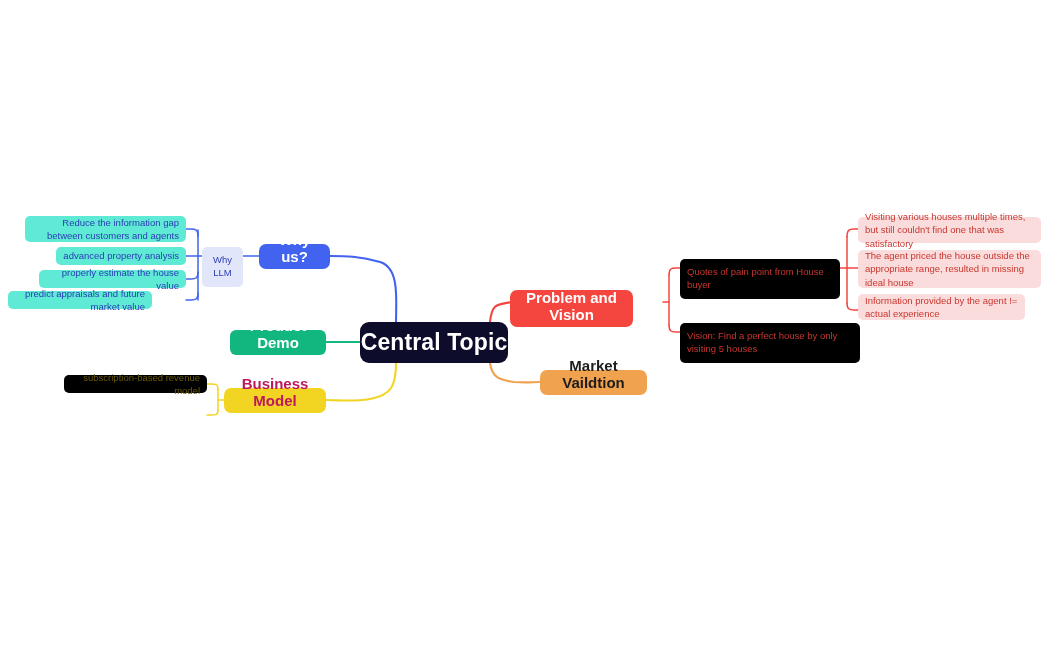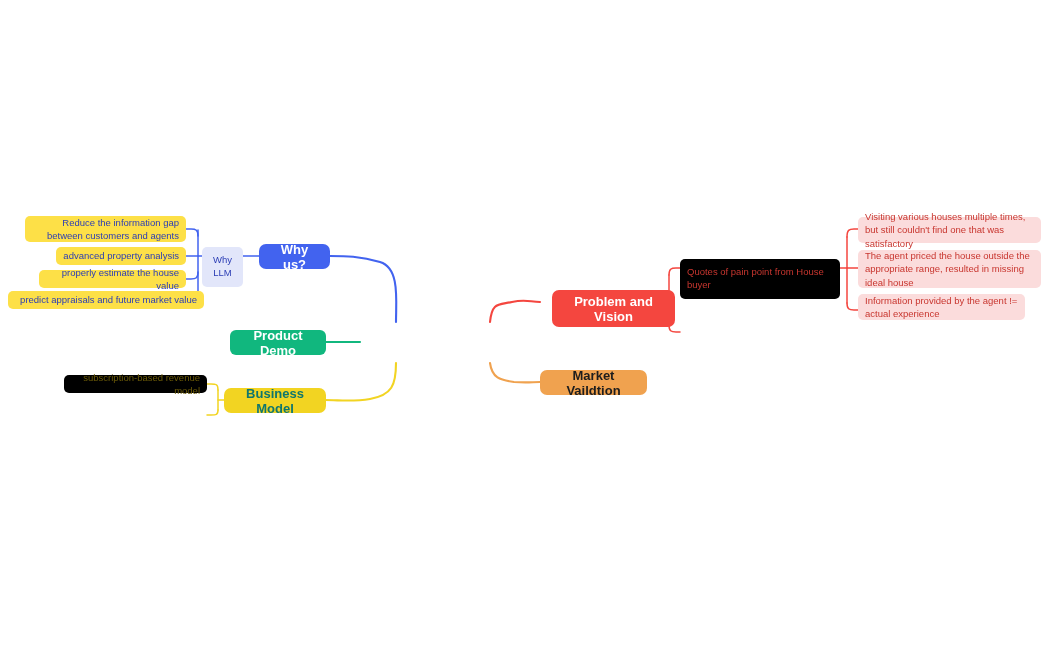--- a/index.html
+++ b/index.html
@@ -49,29 +49,30 @@
     font-size: 23px;
     font-weight: 700;
     letter-spacing: 0.1px;
     justify-content: center;
     text-align: center;
   }
 
   
   .branch {
     border-radius: 7px;
-    font-size: 13px;
+    font-size: 15px;
     font-weight: 700;
     justify-content: center;
     text-align: center;
     padding: 4px 10px;
+    align-items: flex-end;
   }
   .branch-blue   { background: #4263ef; color: #ffffff; }
   .branch-green  { background: #11b77e; color: #ffffff; border-radius: 6px; }
-  .branch-yellow { background: #f2d422; color: #0f766e; }
+  .branch-yellow { background: #f2d422; color: #be185d; }
   .branch-red    { background: #f4463f; color: #ffffff; }
   .branch-orange { background: #f0a24f; color: #1d1d1d; }
 
   
   .sub {
     border-radius: 5px;
     font-size: 9.5px;
     font-weight: 400;
     padding: 20px 7px;
     line-height: 1.35;
@@ -80,21 +81,21 @@
   .sub-red  { background: #000000; color: #c8362f; }
 
   
   .leaf {
     border-radius: 5px;
     font-size: 9.5px;
     font-weight: 400;
     padding: 4px 7px;
     line-height: 1.38;
   }
-  .leaf-blue   { background: #fde047; color: #2b3db5; text-align: right; }
+  .leaf-blue   { background: #5eead4; color: #2b3db5; text-align: right; }
   .leaf-yellow { background: #000000; color: #6b5a07; }
   .leaf-red    { background: #fbdcdc; color: #c8362f; }
 </style>
 </head>
 <body>
 
 <div id="canvas">
 
   <svg id="edges" viewBox="0 0 1049 650" xmlns="http://www.w3.org/2000/svg">
 
@@ -127,20 +128,23 @@
     <path d="M 669 275 C 669 269, 671 268, 676 268 L 680 268" fill="none" stroke="#f4463f" stroke-width="1.5" stroke-linecap="round"></path>
     <path d="M 669 325 C 669 331, 671 332, 676 332 L 680 332" fill="none" stroke="#f4463f" stroke-width="1.5" stroke-linecap="round"></path>
 
     <path d="M 840 268 L 847 268" fill="none" stroke="#f4463f" stroke-width="1.5" stroke-linecap="round"></path>
     <path d="M 847 237 L 847 303" fill="none" stroke="#f4463f" stroke-width="1.5" stroke-linecap="round"></path>
     <path d="M 847 237 C 847 230, 849 229, 854 229 L 858 229" fill="none" stroke="#f4463f" stroke-width="1.5" stroke-linecap="round"></path>
     <path d="M 847 268 L 858 268" fill="none" stroke="#f4463f" stroke-width="1.5" stroke-linecap="round"></path>
     <path d="M 847 303 C 847 309, 849 310, 854 310 L 858 310" fill="none" stroke="#f4463f" stroke-width="1.5" stroke-linecap="round"></path>
   </svg>
 
+  <div class="node central" style="left:360px; top:322px; width:148px; height:41px;">
+    <span class="node-text">Central Topic</span>
+  </div>
 
   <div class="node branch branch-blue" style="left:259px; top:244px; width:71px; height:25px;">
     <span class="node-text">Why us?</span>
   </div>
 
   <div class="node sub sub-blue" style="left:202px; top:247px; width:41px; height:18px; justify-content:center; text-align:center;">
     <span class="node-text">Why LLM</span>
   </div>
 
   <div class="node leaf leaf-blue" style="left:25px; top:216px; width:161px; height:26px;">
@@ -148,45 +152,48 @@
   </div>
 
   <div class="node leaf leaf-blue" style="left:56px; top:247px; width:130px; height:18px;">
     <span class="node-text">advanced property analysis</span>
   </div>
 
   <div class="node leaf leaf-blue" style="left:39px; top:270px; width:147px; height:18px;">
     <span class="node-text">properly estimate the house value</span>
   </div>
 
-  <div class="node leaf leaf-blue" style="left:8px; top:291px; width:196px; height:18px;">
+  <div class="node leaf leaf-blue" style="left:8px; top:291px; width:144px; height:18px;">
     <span class="node-text">predict appraisals and future market value</span>
   </div>
 
   <div class="node branch branch-green" style="left:230px; top:330px; width:96px; height:25px;">
     <span class="node-text">Product Demo</span>
   </div>
 
   <div class="node branch branch-yellow" style="left:224px; top:388px; width:102px; height:25px;">
     <span class="node-text">Business Model</span>
   </div>
 
   <div class="node leaf leaf-yellow" style="left:64px; top:375px; width:143px; height:18px; text-align:right;">
     <span class="node-text">subscription-based revenue model</span>
   </div>
 
 
-  <div class="node branch branch-red" style="left:552px; top:290px; width:123px; height:37px;">
+  <div class="node branch branch-red" style="left:510px; top:290px; width:123px; height:37px;">
     <span class="node-text">Problem and Vision</span>
   </div>
 
   <div class="node sub sub-red" style="left:680px; top:259px; width:160px; height:18px;">
     <span class="node-text">Quotes of pain point from House buyer</span>
   </div>
 
+  <div class="node sub sub-red" style="left:680px; top:323px; width:180px; height:26px;">
+    <span class="node-text">Vision: Find a perfect house by only visiting 5 houses</span>
+  </div>
 
   <div class="node leaf leaf-red" style="left:858px; top:217px; width:183px; height:26px;">
     <span class="node-text">Visiting various houses multiple times, but still couldn't find one that was satisfactory</span>
   </div>
 
   <div class="node leaf leaf-red" style="left:858px; top:250px; width:183px; height:38px;">
     <span class="node-text">The agent priced the house outside the appropriate range, resulted in missing ideal house</span>
   </div>
 
   <div class="node leaf leaf-red" style="left:858px; top:294px; width:167px; height:26px;">

